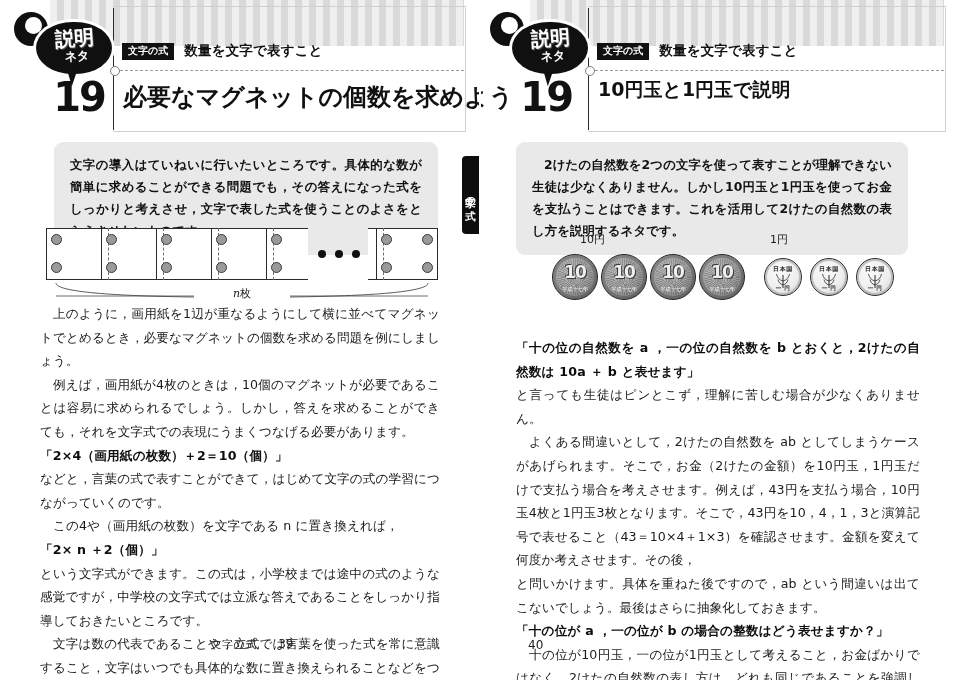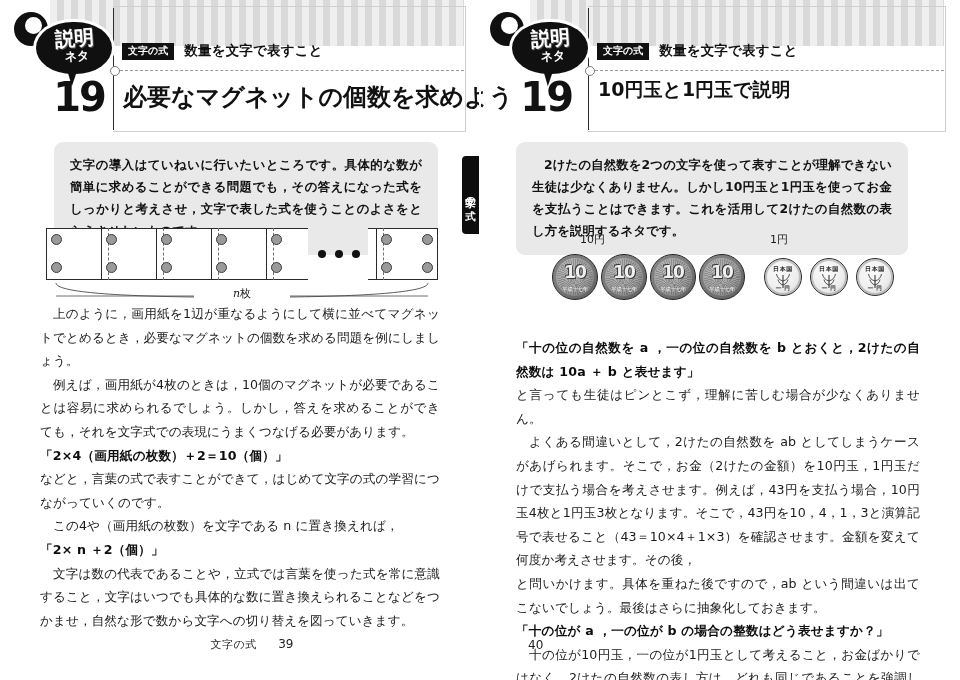--- a/index.html
+++ b/index.html
@@ -367,20 +367,21 @@
       </div>
     </div>
 
     <div class="body-col">
       <p class="ind">上のように，画用紙を1辺が重なるようにして横に並べてマグネットでとめるとき，必要なマグネットの個数を求める問題を例にしましょう。</p>
       <p class="ind">例えば，画用紙が4枚のときは，10個のマグネットが必要であることは容易に求められるでしょう。しかし，答えを求めることができても，それを文字式での表現にうまくつなげる必要があります。</p>
       <p class="q">「2×4（画用紙の枚数）＋2＝10（個）」</p>
       <p>などと，言葉の式で表すことができて，はじめて文字の式の学習につながっていくのです。</p>
       <p class="ind">この4や（画用紙の枚数）を文字である n に置き換えれば，</p>
       <p class="q">「2× n ＋2（個）」</p>
+      <p>という文字式ができます。この式は，小学校までは途中の式のような感覚ですが，中学校の文字式では立派な答えであることをしっかり指導しておきたいところです。</p>
       <p class="ind">文字は数の代表であることや，立式では言葉を使った式を常に意識すること，文字はいつでも具体的な数に置き換えられることなどをつかませ，自然な形で数から文字への切り替えを図っていきます。</p>
     </div>
 
     <div class="footer">
       <span class="ft-label">文字の式</span>
       <span class="ft-num">39</span>
     </div>
   </div>
 
   <div class="gutter"></div>

